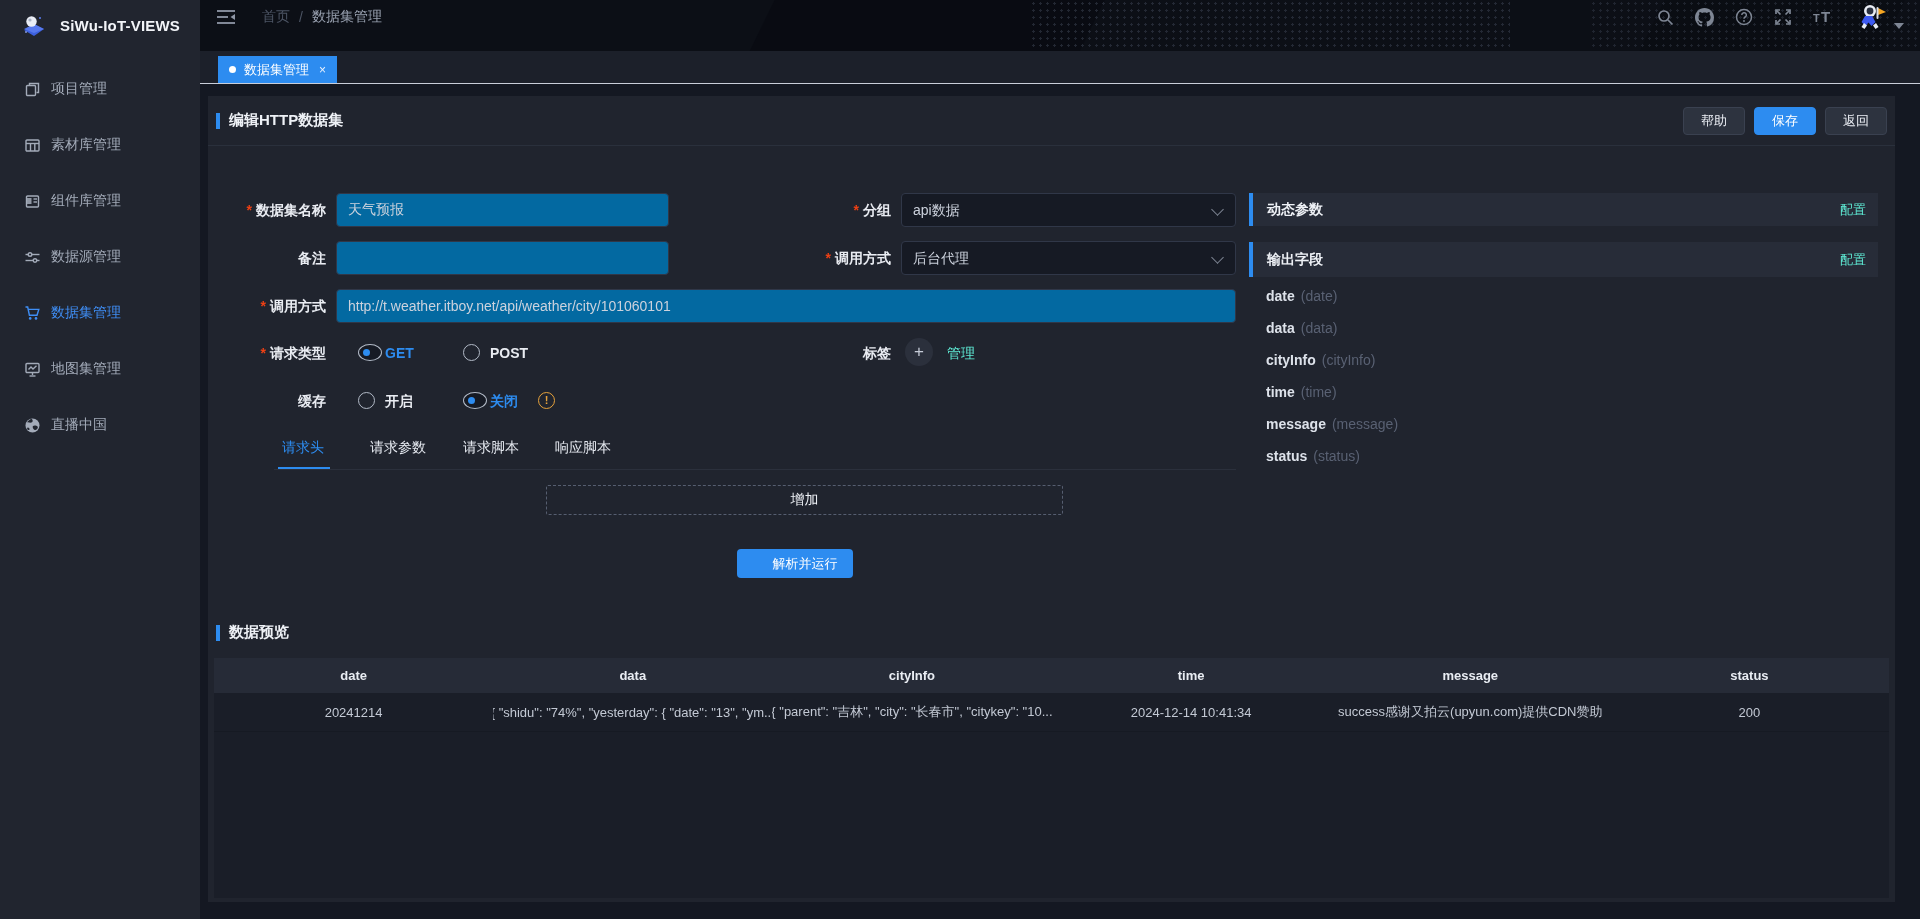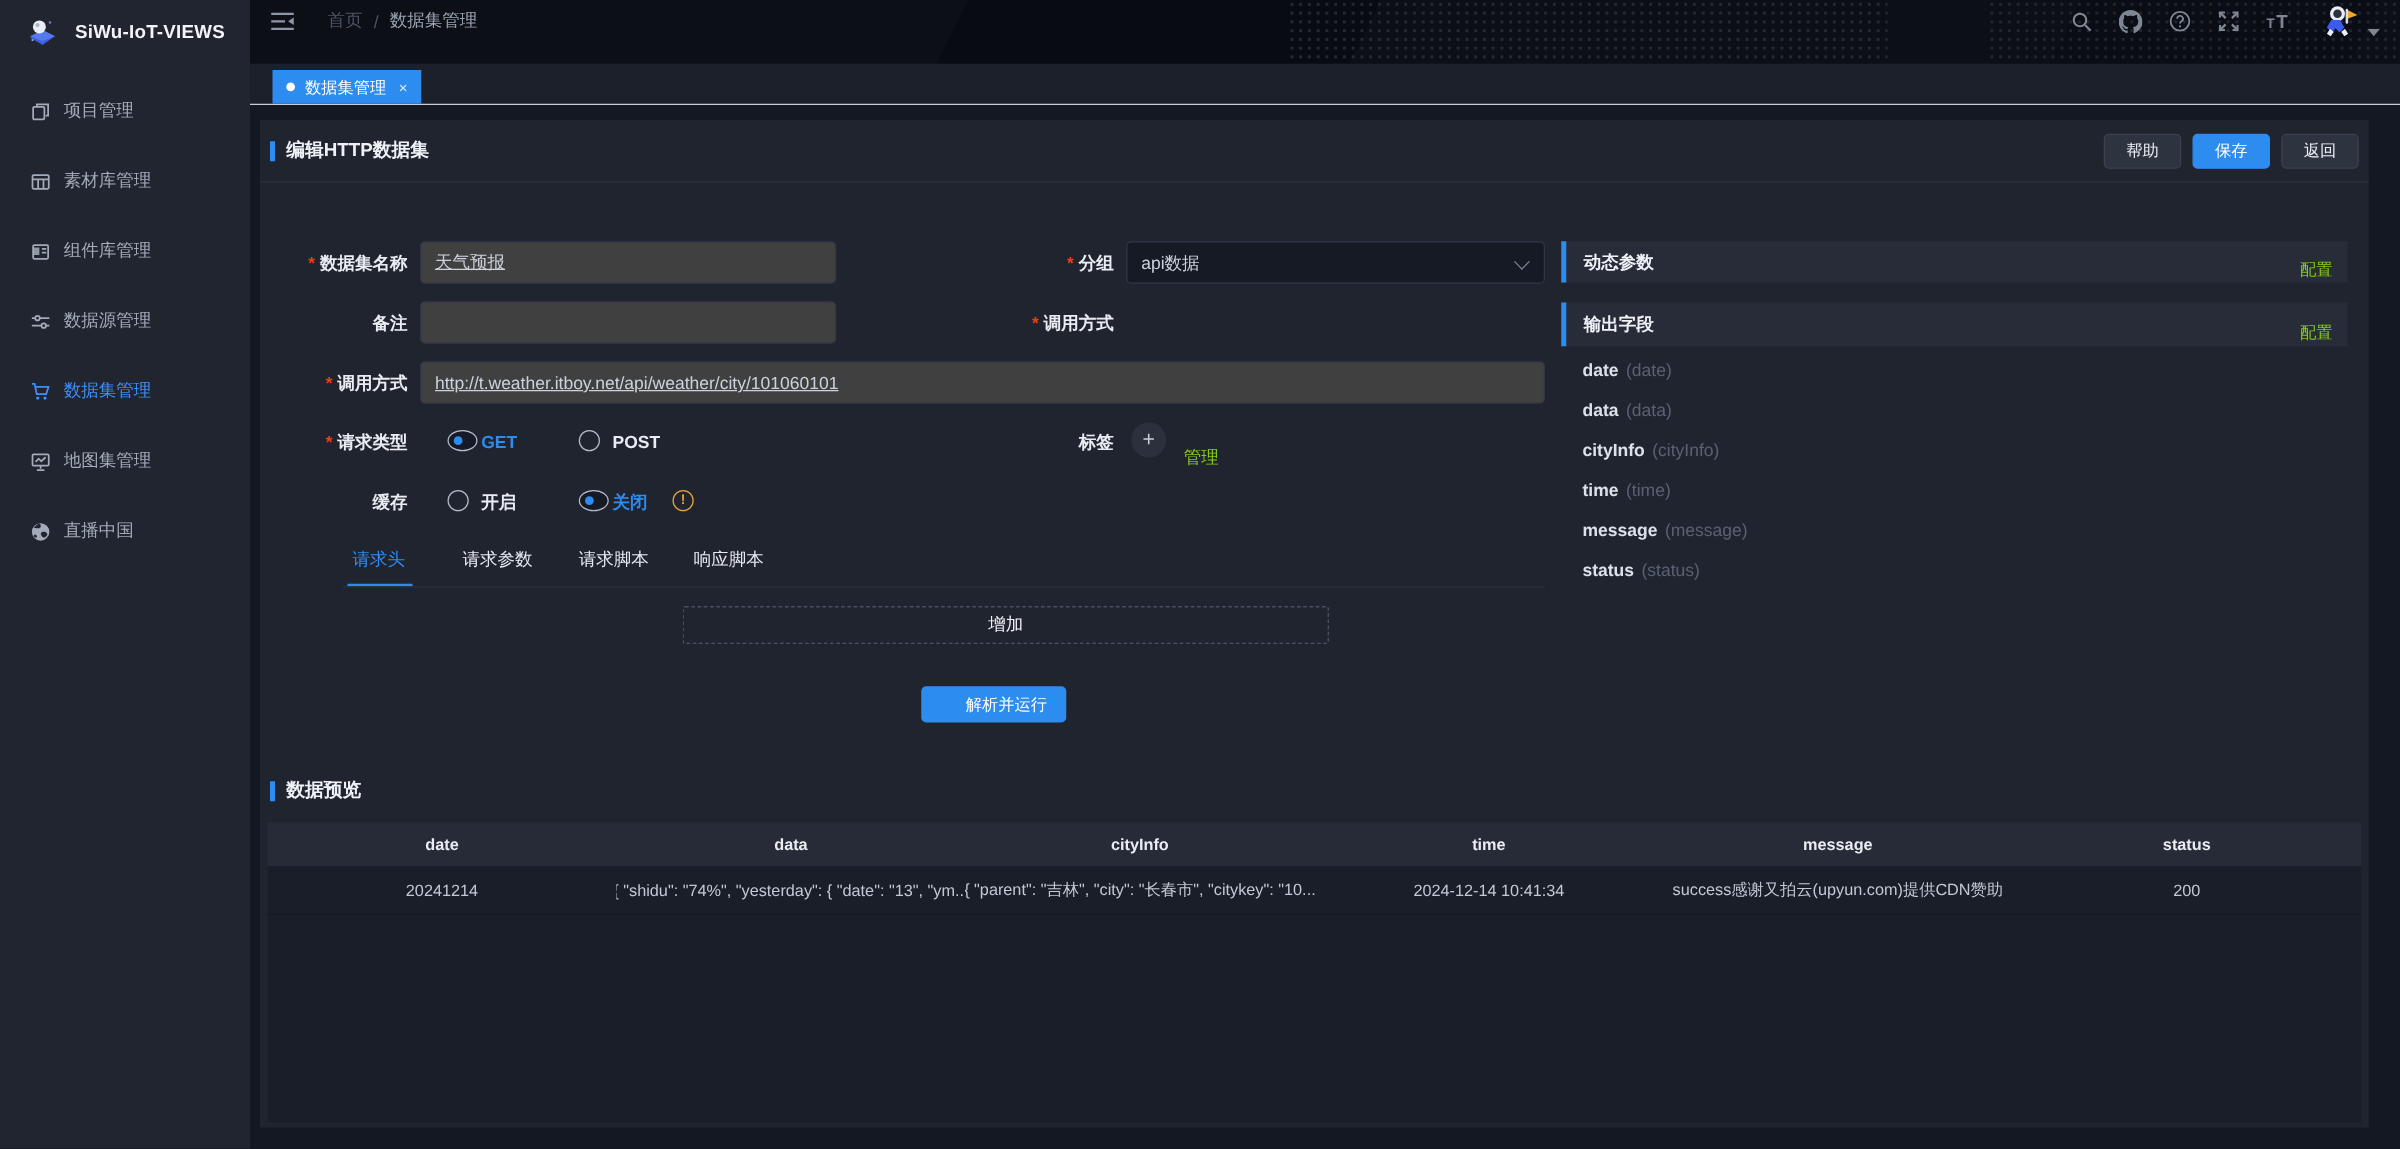--- a/index.html
+++ b/index.html
@@ -41,30 +41,30 @@
   .sec-title{display:flex;align-items:center;gap:9px;font-size:15px;font-weight:700;color:#eef1f6;}
   .sec-bar{width:4px;height:16px;background:#2d8cf0;}
   .head-btns{margin-left:auto;display:flex;gap:9px;}
   .btn{height:28px;padding:0 17px;border-radius:4px;font-size:13px;display:flex;align-items:center;color:#eceff5;background:#2d333f;border:1px solid #3a4150;cursor:pointer;font-family:inherit;}
   .btn.primary{background:#2d8cf0;border-color:#2d8cf0;color:#fff;}
 
   
   .flabel{position:absolute;width:118px;text-align:right;font-size:14px;font-weight:700;color:#e9ecf2;line-height:34px;white-space:nowrap;}
   .flabel.col2{left:543px;width:140px;}
   .req{color:#ed4014;font-style:normal;margin-right:4px;font-weight:700;}
-  .inp{position:absolute;height:34px;background:#404040;border:1px solid #303748;border-radius:4px;box-sizing:border-box;color:#ccd2dd;font-size:14px;padding:0 11px;font-family:inherit;outline:none;text-decoration:underline;}
+  .inp{position:absolute;height:34px;background:#0369a1;border:1px solid #303748;border-radius:4px;box-sizing:border-box;color:#ccd2dd;font-size:14px;padding:0 11px;font-family:inherit;outline:none;}
   .sel{position:absolute;height:34px;background:#161a24;border:1px solid #303748;border-radius:4px;box-sizing:border-box;color:#ccd2dd;font-size:14px;line-height:32px;padding:0 11px;cursor:pointer;}
   .chev{position:absolute;right:13px;top:11px;width:8px;height:8px;border-right:1.5px solid #7e8694;border-bottom:1.5px solid #7e8694;transform:rotate(45deg);}
   .radio{position:absolute;width:17px;height:17px;border-radius:50%;border:1px solid #b2bac7;box-sizing:border-box;cursor:pointer;}
   .radio.sel::after{content:"";position:absolute;left:4px;top:4px;width:7px;height:7px;border-radius:50%;background:#2d8cf0;}
   .ropt{position:absolute;font-size:14px;font-weight:700;color:#e9ecf2;line-height:34px;cursor:pointer;}
   .ropt.on{color:#2d8cf0;}
   .warn{position:absolute;width:17px;height:17px;border-radius:50%;border:1px solid #e6a23c;color:#e6a23c;font-size:11px;font-weight:700;text-align:center;line-height:15px;box-sizing:border-box;}
   .tag-add{position:absolute;left:697px;top:242px;width:28px;height:28px;border-radius:50%;background:#2b303c;color:#c6ccd8;font-size:17px;display:flex;align-items:center;justify-content:center;cursor:pointer;}
-  .link{color:#84cc16;cursor:pointer;margin-top:12px;}
+  .link{color:#5eead4;cursor:pointer;}
   .tag-manage{position:absolute;left:739px;top:240px;font-size:14px;line-height:34px;}
 
   
   .rtab{position:absolute;top:343px;font-size:14px;color:#e6eaf1;cursor:pointer;}
   .rtab.active{color:#2d8cf0;}
   .rtab-underline{position:absolute;left:70px;top:371px;width:52px;height:2px;background:#2d8cf0;}
   .rtab-divider{position:absolute;left:66px;top:373px;width:962px;height:1px;background:#2b303c;}
 
   .dashed-btn{position:absolute;left:338px;top:389px;width:517px;height:30px;border:1px dashed #565e70;border-radius:2px;color:#eef1f6;font-size:14px;display:flex;align-items:center;justify-content:center;cursor:pointer;box-sizing:border-box;}
   .run-btn{position:absolute;left:529px;top:453px;width:96px;height:29px;background:#2d8cf0;border-radius:4px;color:#fff;font-size:13px;display:flex;align-items:center;justify-content:center;cursor:pointer;padding-left:20px;}
@@ -268,20 +268,24 @@
     <input class="inp" style="left: 128px; top: 97px; width: 333px;" value="天气预报">
     <span class="flabel col2" style="top:97px;"><i class="req">*</i><span>分组</span></span>
     <div class="sel" style="left:693px;top:97px;width:335px;">
       <span>api数据</span>
       <span class="chev"></span>
     </div>
 
     <span class="flabel" style="top:145px;"><span>备注</span></span>
     <input class="inp" style="left: 128px; top: 145px; width: 333px;" value="">
     <span class="flabel col2" style="top:145px;"><i class="req">*</i><span>调用方式</span></span>
+    <div class="sel" style="left:693px;top:145px;width:335px;">
+      <span>后台代理</span>
+      <span class="chev"></span>
+    </div>
 
     <span class="flabel" style="top:193px;"><i class="req">*</i><span>调用方式</span></span>
     <input class="inp" style="left: 128px; top: 193px; width: 900px;" value="http://t.weather.itboy.net/api/weather/city/101060101">
 
     <span class="flabel" style="top:240px;"><i class="req">*</i><span>请求类型</span></span>
     <span class="radio sel" style="left:150px;top:248px;"></span>
     <span class="ropt on" style="left:177px;top:240px;">GET</span>
     <span class="radio" style="left:255px;top:248px;"></span>
     <span class="ropt" style="left:282px;top:240px;">POST</span>
 

